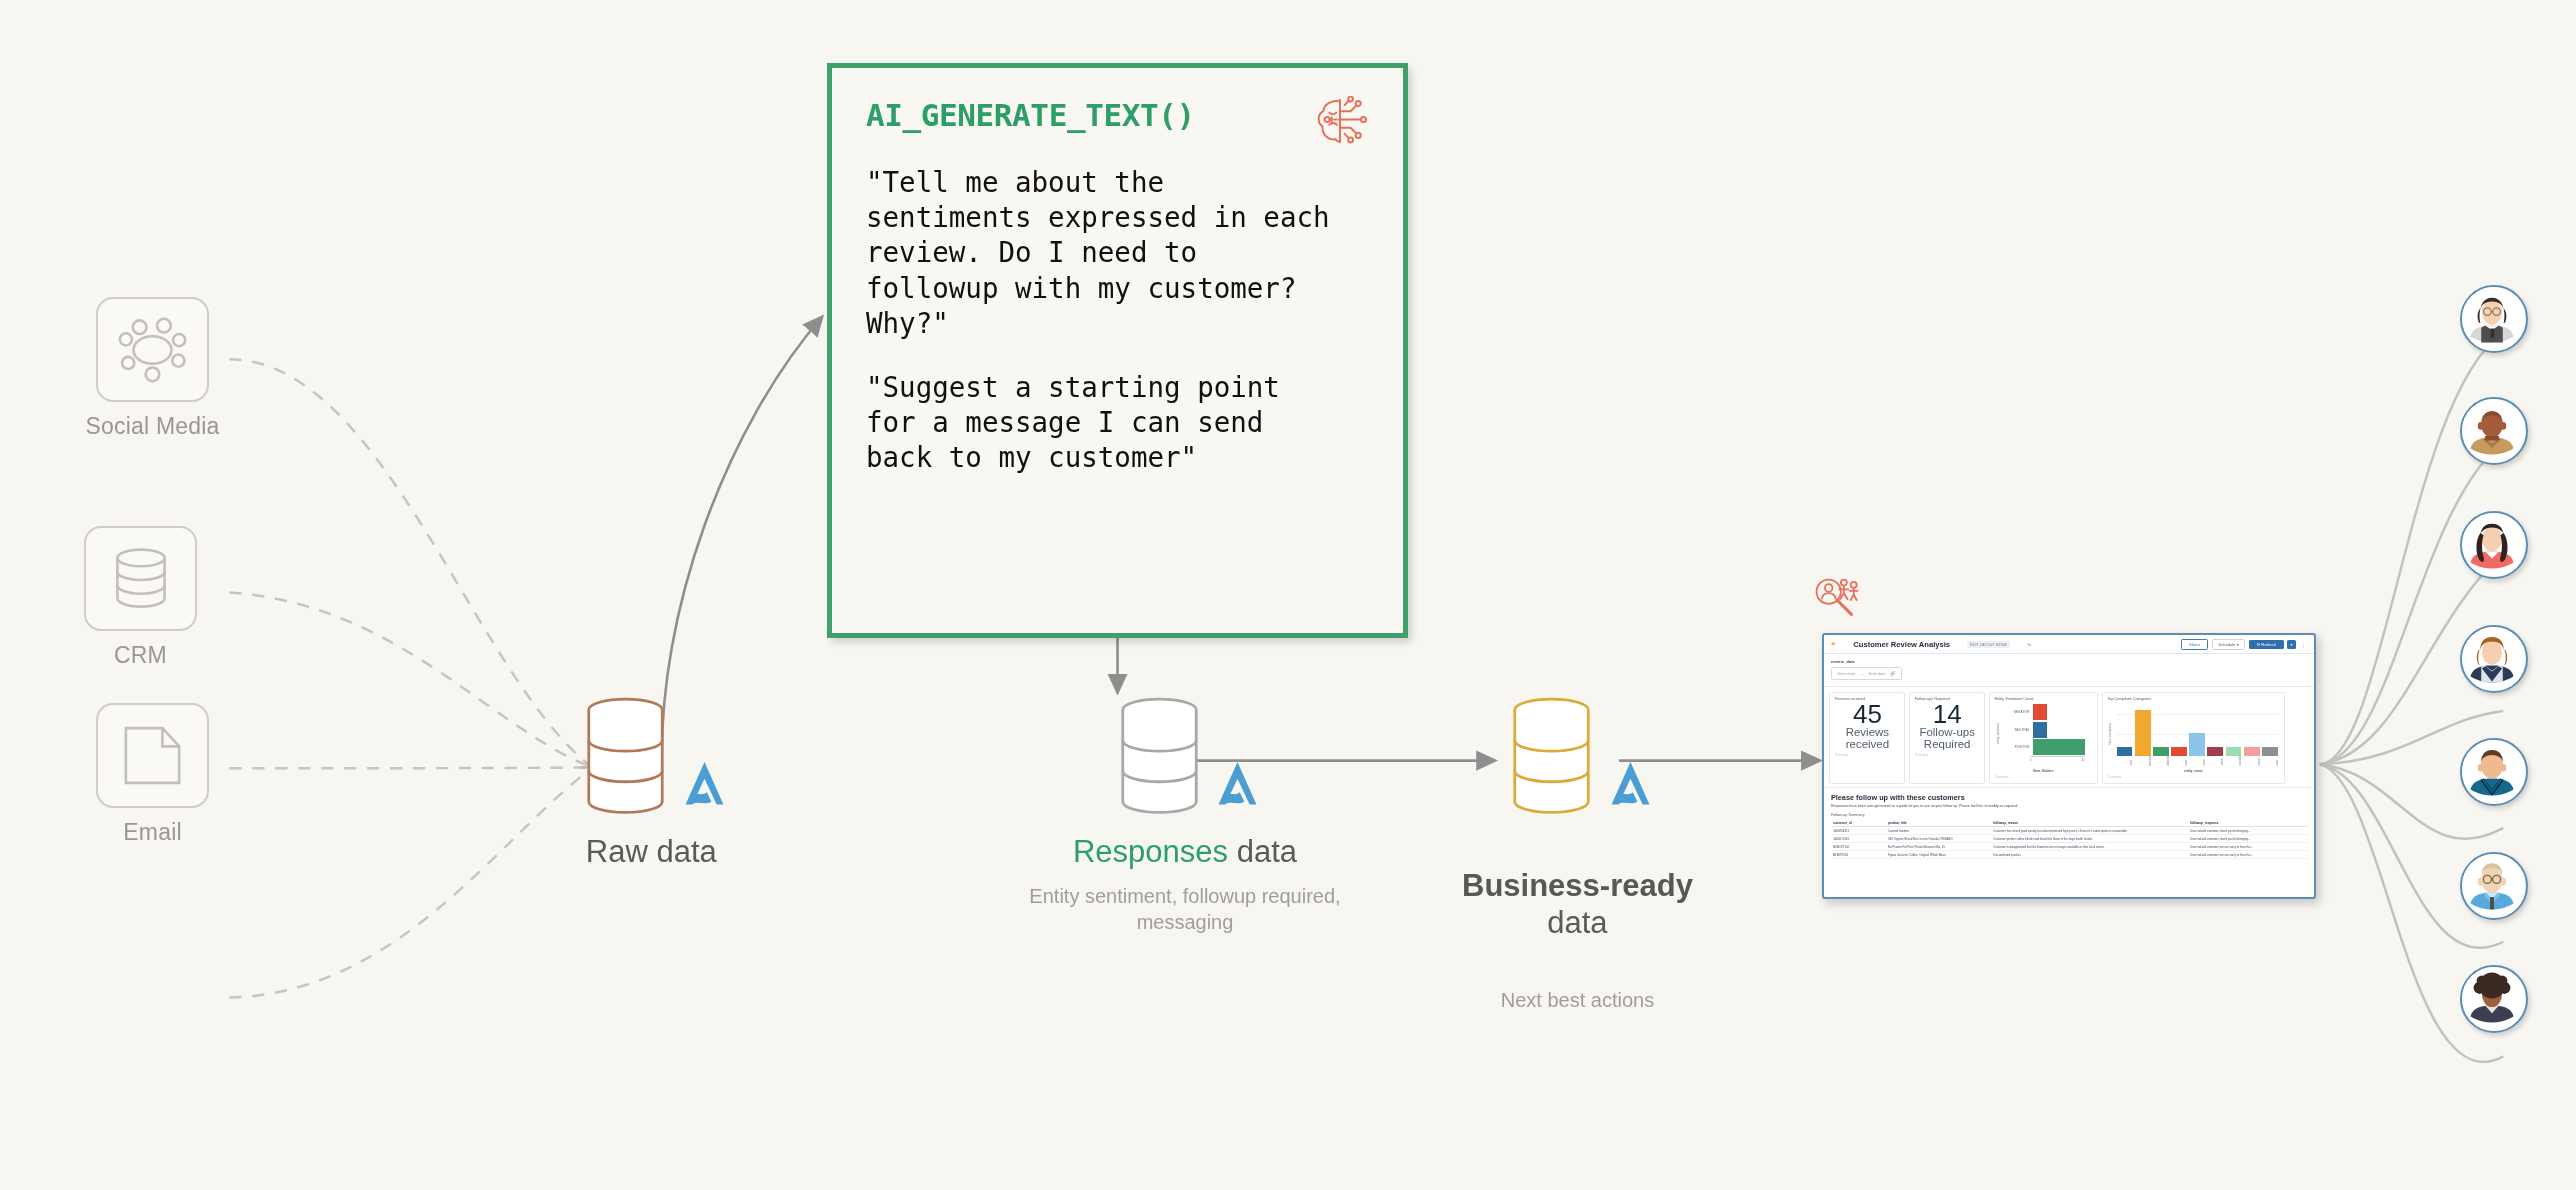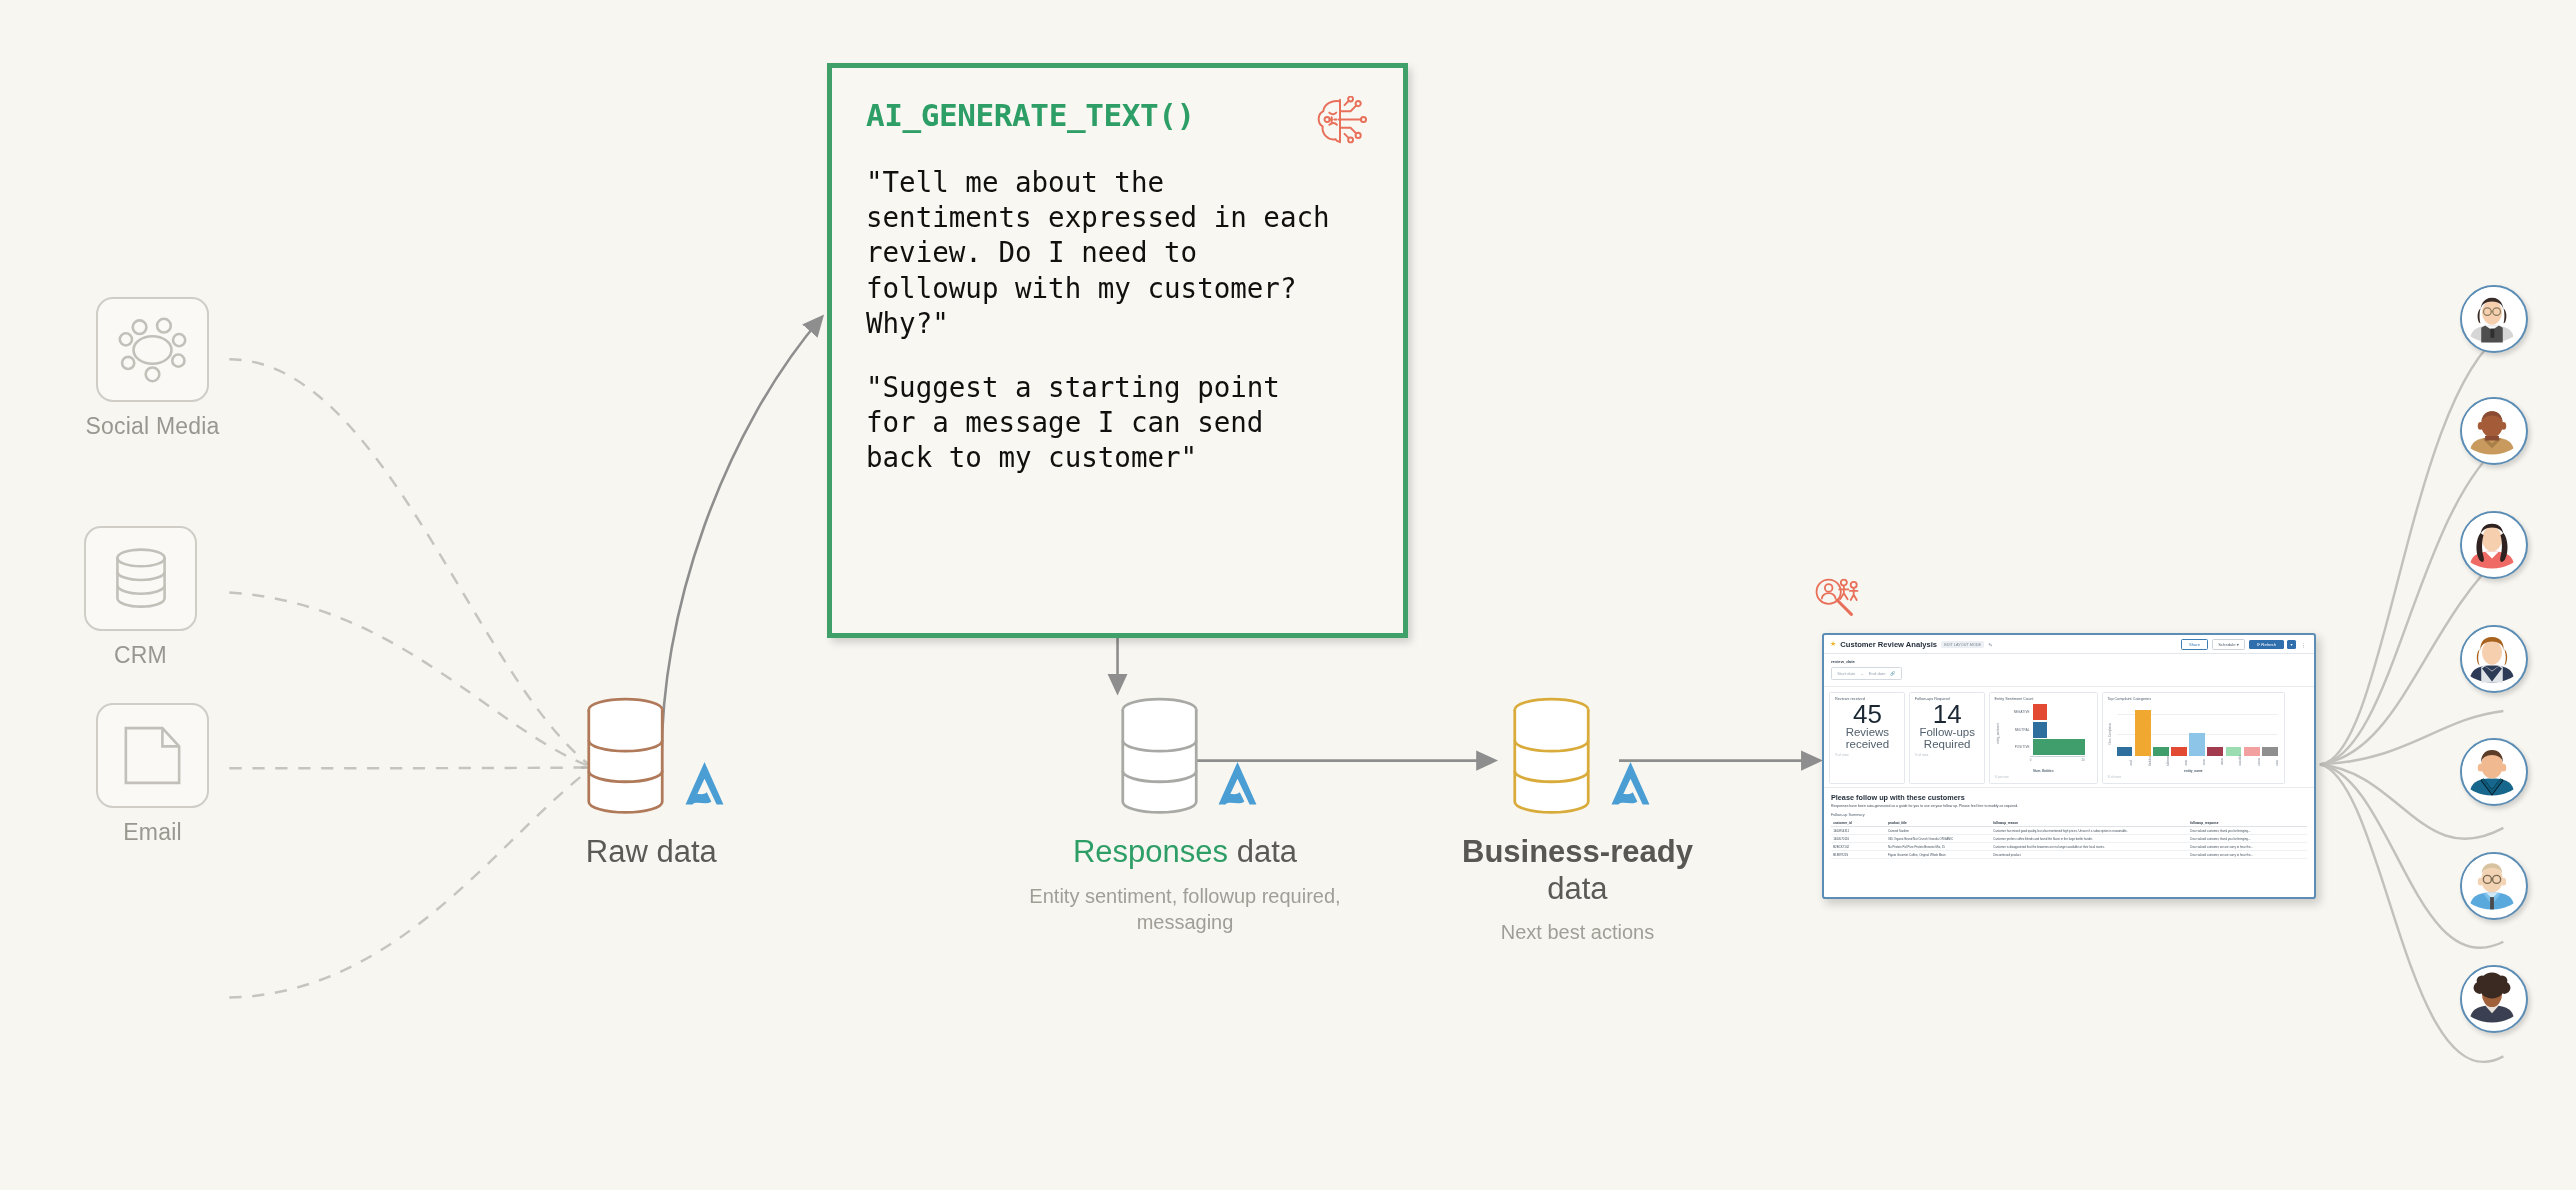--- a/index.html
+++ b/index.html
@@ -48,21 +48,21 @@
   .cyl-sub{margin-top:12.2px;font-size:20px;color:#a19e97;text-align:center;line-height:1.3;max-width:336px;}
 
   
   .dash{
     position:absolute;left:1822px;top:633px;width:494px;height:266px;
     background:#fff;border:2.3px solid #5b8db5;border-radius:3.1px;
     box-shadow:3.1px 4.6px 9.2px rgba(0,0,0,.18);
     overflow:hidden;box-sizing:border-box;
     font-size:3.8px;color:#33383d;
   }
-  .d-top{display:flex;align-items:center;gap:4px;padding:3.8px 6.1px 3.1px 6.1px;border-bottom:0.8px solid #e3e6ea;}
+  .d-top{display:flex;align-items:center;gap:17px;padding:3.8px 6.1px 3.1px 6.1px;border-bottom:0.8px solid #e3e6ea;}
   .d-star{color:#f0b429;font-size:6.9px;line-height:1;}
   .d-title{font-size:7.6px;font-weight:bold;color:#1f2b38;white-space:nowrap;}
   .d-badge{background:#eceff3;color:#7b8794;font-size:3.8px;padding:1.5px 3.1px;border-radius:1.5px;white-space:nowrap;}
   .d-pencil{color:#7b8794;font-size:5.4px;}
   .d-actions{margin-left:auto;display:flex;align-items:center;gap:3.8px;}
   .btn-o{border:0.8px solid #3b7cb5;color:#3b7cb5;background:#fff;border-radius:1.5px;padding:2.3px 6.9px;font-size:4.2px;white-space:nowrap;}
   .btn-g{border:0.8px solid #cbd2d9;color:#52606d;background:#fff;border-radius:1.5px;padding:2.3px 5.4px;font-size:4.2px;white-space:nowrap;}
   .btn-b{background:#2f6fad;color:#fff;border-radius:1.5px;padding:2.3px 7.6px;font-size:4.2px;white-space:nowrap;}
   .btn-bc{background:#2f6fad;color:#fff;border-radius:1.5px;padding:2.3px 3.1px;font-size:4.2px;}
   .d-kebab{color:#7b8794;font-size:5.4px;padding:0 1.5px;}
@@ -251,21 +251,21 @@
       </svg>
       <svg width="47" height="54" viewBox="0 0 62 70" style="margin-left:4.6px;margin-bottom:6.1px;">
         <path d="M31,6 L56,62 L47,62 L31,28 L15,62 L6,62 Z" fill="#4a9ed4"></path>
         <path d="M12,52 C20,44 27,52 34,46 L40,58 C32,64 22,56 14,62 Z" fill="#4a9ed4"></path>
       </svg>
     </div>
     <div class="cyl-name"><span class="accent-green">Responses</span><span> data</span></div>
     <div class="cyl-sub">Entity sentiment, followup required, messaging</div>
   </div>
 
-  <div class="cyl-node" style="left:1462px;top:696px;">
+  <div class="cyl-node" style="left:1462px;top:696px;gap:34px;">
     <div class="cyl-row">
       <svg width="101" height="121" viewBox="0 0 132 158" fill="none" stroke="#d9ab3a" stroke-width="3.6">
         <ellipse cx="66" cy="18" rx="48" ry="14" fill="#fff"></ellipse>
         <path d="M18,18 V138 a48,14 0 0 0 96,0 V18" fill="#fff"></path>
         <path d="M18,58 a48,14 0 0 0 96,0"></path>
         <path d="M18,98 a48,14 0 0 0 96,0"></path>
       </svg>
       <svg width="47" height="54" viewBox="0 0 62 70" style="margin-left:4.6px;margin-bottom:6.1px;">
         <path d="M31,6 L56,62 L47,62 L31,28 L15,62 L6,62 Z" fill="#4a9ed4"></path>
         <path d="M12,52 C20,44 27,52 34,46 L40,58 C32,64 22,56 14,62 Z" fill="#4a9ed4"></path>

